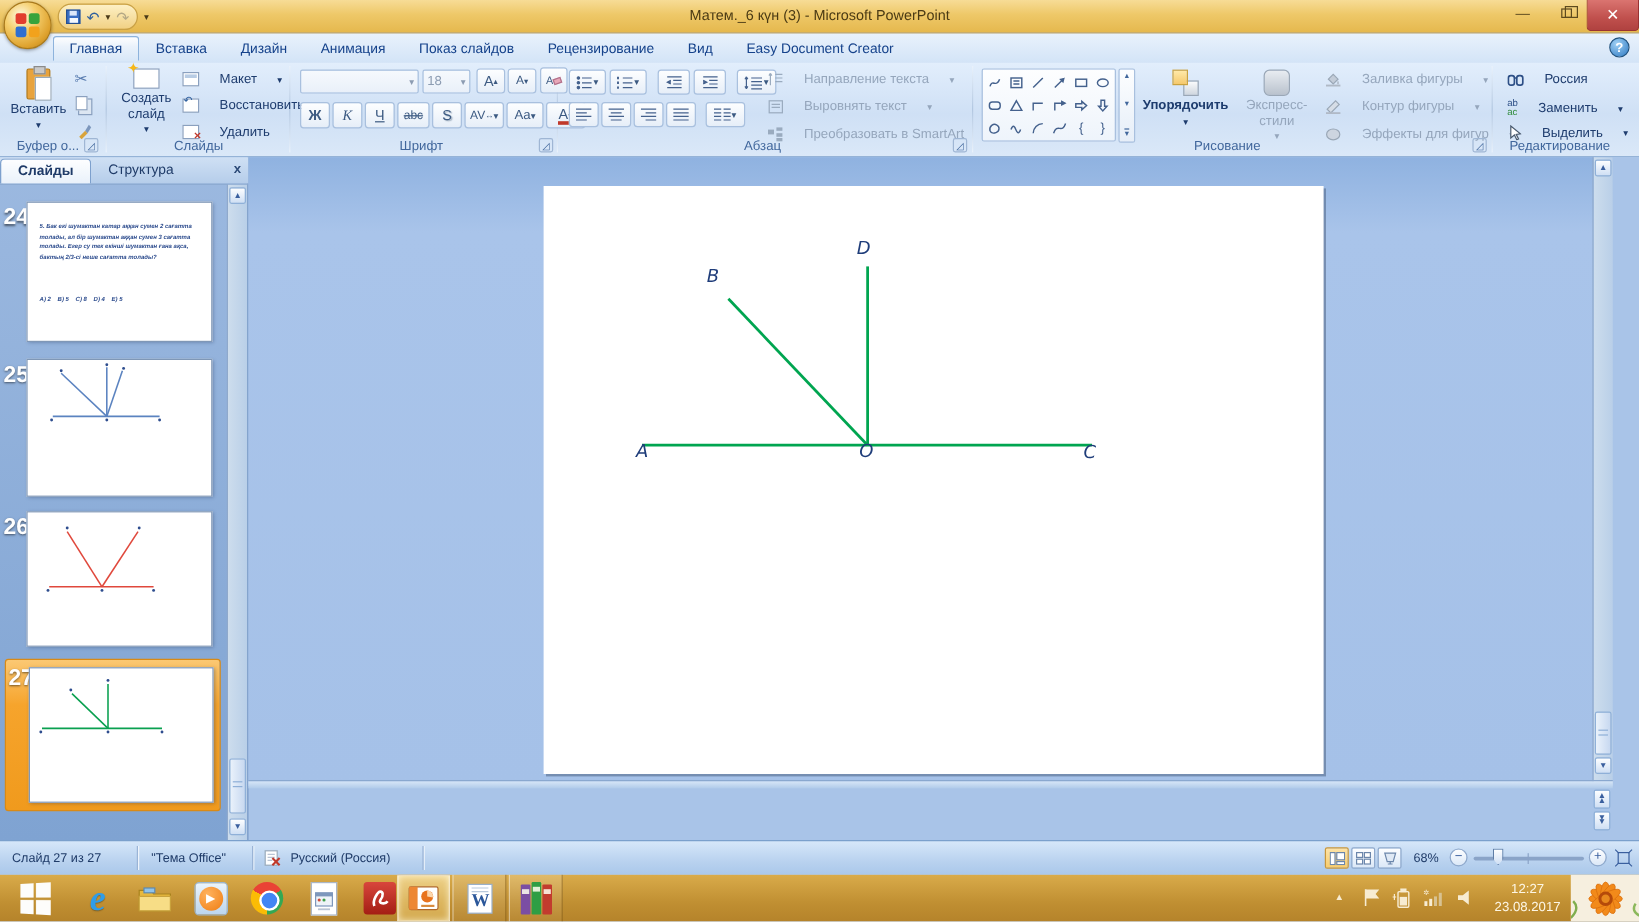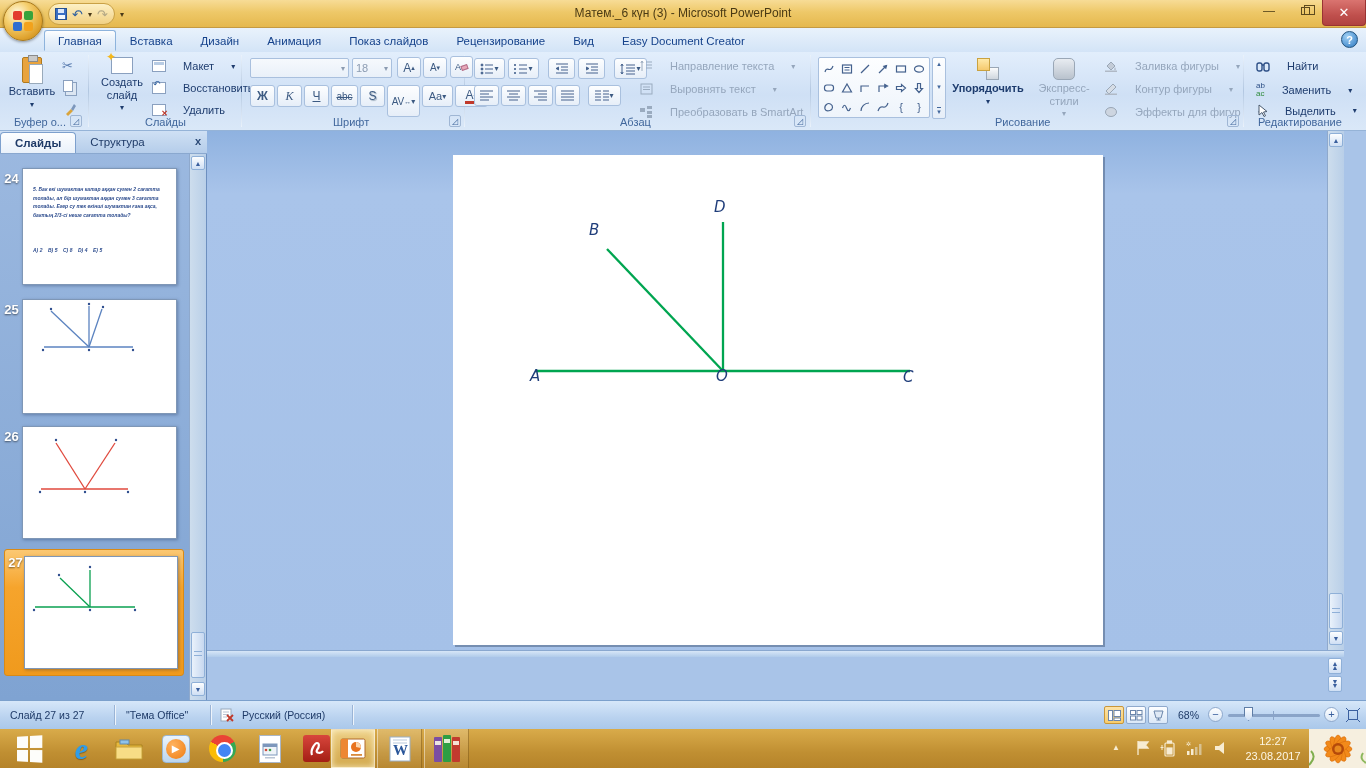--- a/index.html
+++ b/index.html
@@ -89,21 +89,21 @@
   #slides-panel { left:0; top:0; width:207px; height:569px;
     background:linear-gradient(180deg,#9cb9e0,#7fa3d2); border-right:1px solid #6d8fbf; }
   #panel-tabs { position:absolute; left:0; top:0; width:207px; height:23px;
     background:linear-gradient(#cfe0f4,#b5cdea); border-bottom:1px solid #8aa8cf; display:flex; }
   .ptab { padding:4px 14px; font-size:11.5px; color:#1f3b68; border-radius:4px 4px 0 0; margin-top:1px; }
   .ptab.active { background:linear-gradient(#fdfeff,#e9f1fa); border:1px solid #7da0cd; border-bottom:none; font-weight:bold; }
   #panel-close { position:absolute; right:6px; top:4px; font-size:11px; color:#2c4a77; font-weight:bold; }
   .thumb { position:absolute; left:22px; width:155px; background:#fff; border:1px solid #7f97b6;
     box-shadow:1px 1px 3px rgba(20,40,80,.35); }
   .thumb-num { position:absolute; left:3px; width:17px; text-align:center; color:#fff; font-weight:bold;
-    font-size:13px; text-shadow:0 1px 2px rgba(0,0,0,.55); }
+    font-size:19px; text-shadow:0 1px 2px rgba(0,0,0,.55); }
   #sel-box { position:absolute; left:4px; top:418px; width:180px; height:127px; border-radius:3px;
     background:linear-gradient(#fbc873,#f6a42c 30%,#f09a1d); border:1px solid #d98a16; }
   .t24-text { position:absolute; left:10px; top:16px; width:135px; font-size:5px; line-height:1.7;
     color:#2e4d8e; font-style:italic; font-weight:bold; }
   .t24-ans { position:absolute; left:10px; top:78px; width:140px; font-size:5px; color:#2e4d8e;
     font-style:italic; font-weight:bold; white-space:pre; }
   .pscroll { position:absolute; left:189px; top:23px; width:17px; height:546px;
     background:linear-gradient(90deg,#cddded,#b9cfe8); border-left:1px solid #8fa9cc; }
   .sb-btn { position:absolute; left:1px; width:14px; height:14px; border:1px solid #8fb0d8; border-radius:2px;
     background:linear-gradient(#fdfeff,#cfdff4); font-size:7px; color:#3a5f9e; display:flex; align-items:center; justify-content:center; }
@@ -283,21 +283,21 @@
       </div>
     <div class="abs tbtn" style="left:304px;top:33px;width:25px;height:22px;text-decoration:underline;font-size:12px;">
         <span>Ч</span>
       </div>
     <div class="abs tbtn" style="left:331px;top:33px;width:27px;height:22px;text-decoration:line-through;font-size:10px;">
         <span>abc</span>
       </div>
     <div class="abs tbtn" style="left:360px;top:33px;width:25px;height:22px;font-size:12px;text-shadow:1px 1px 1px #9ab;">
         <span>S</span>
       </div>
-    <div class="abs tbtn" style="left:387px;top:33px;width:33px;height:32px;font-size:10px;">
+    <div class="abs tbtn" style="left:387px;top:33px;width:33px;height:22px;font-size:10px;">
         <span>AV</span>
         <span style="font-size:7px;">↔</span>
         <span class="dd">▾</span>
       </div>
     <div class="abs tbtn" style="left:422px;top:33px;width:31px;height:22px;font-size:11px;">
         <span>Aa</span>
         <span class="dd">▾</span>
       </div>
     <div class="abs tbtn" style="left:455px;top:33px;width:33px;height:22px;font-size:12px;">
         <span style="border-bottom:3px solid #c0392b;line-height:1;">А</span>
@@ -549,21 +549,21 @@
     <div class="launcher" style="left:1227px">◿</div>
 
     <div class="abs sbtn" style="left:1256px;top:8px;">
       <svg width="14" height="12">
           <g fill="none" stroke="#2d4f86" stroke-width="1.4">
             <rect x="1" y="3" width="5" height="8" rx="2"></rect>
             <rect x="8" y="3" width="5" height="8" rx="2"></rect>
             <path d="M6,5 H8"></path>
           </g>
         </svg>
-      <span>Найти</span>
+      <span>Россия</span>
     </div>
     <div class="abs sbtn" style="left:1256px;top:30px;">
       <span style="font-size:8px;line-height:1;color:#2d4f86;">ab<br><span style="color:#2e8b3a;">ac</span></span>
       <span>Заменить</span>
         <span class="dd">▾</span>
     </div>
     <div class="abs sbtn" style="left:1256px;top:52px;">
       <svg width="12" height="13">
           <path d="M3,1 L3,11 L6,8.5 L8,12.5 L9.5,11.8 L7.5,8 L11,7.5Z" fill="#fff" stroke="#4a5a6e"></path>
         </svg>

